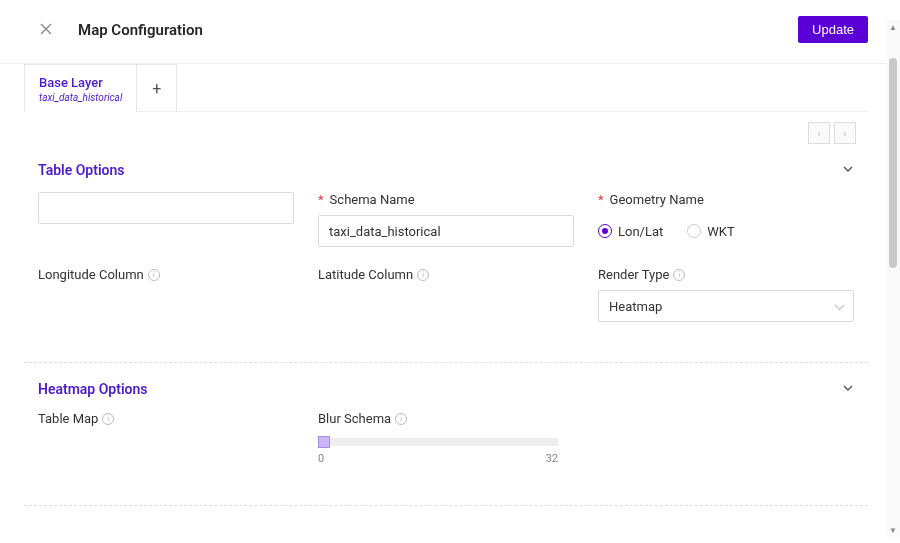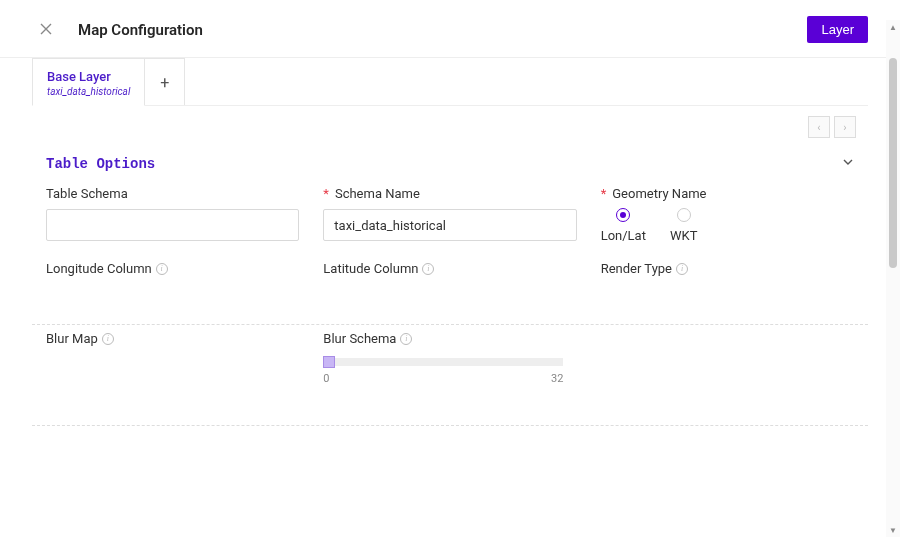--- a/index.html
+++ b/index.html
@@ -31,21 +31,21 @@
     width: 14px; height: 14px;
     display: flex; align-items: center; justify-content: center;
     font-size: 8px; color: #888;
   }
   .scrollbar-arrow.up { top: 0; }
   .scrollbar-arrow.down { bottom: 0; }
 
   .header {
     display: flex;
     align-items: center;
-    padding: 16px 32px 14px 40px;
+    padding: 16px 32px 20px 40px;
     border-bottom: 1px solid #eee;
   }
   .close-x {
     width: 14px; height: 14px;
     margin-right: 24px;
     color: #888;
     cursor: pointer;
   }
   .title {
     font-size: 15px;
@@ -57,21 +57,21 @@
     background: #5a00d6;
     color: #fff;
     border: none;
     padding: 6px 14px;
     font-size: 13px;
     border-radius: 2px;
     cursor: pointer;
   }
 
   .content {
-    padding: 0 32px 0 32px;
+    padding: 0 32px 0 24px;
   }
 
   .tabs-row {
     display: flex;
     align-items: stretch;
     border-bottom: 1px solid #eee;
     position: relative;
   }
   .tab {
     border: 1px solid #e5e5e5;
@@ -125,21 +125,20 @@
   }
 
   .section {
     padding: 6px 14px 28px 14px;
     border-bottom: 1px dashed #ddd;
   }
   .section-header {
     display: flex;
     align-items: center;
     padding: 12px 0 14px 0;
-    font-family: Liberation Mono, monospace;
   }
   .section-title {
     color: #4b1cc9;
     font-size: 14px;
     font-weight: 600;
     flex: 1;
   }
   .section-chevron {
     font-size: 12px;
     color: #555;
@@ -202,21 +201,20 @@
     display: flex;
     gap: 24px;
     align-items: center;
     height: 32px;
   }
   .radio {
     display: flex;
     align-items: center;
     gap: 6px;
     cursor: pointer;
-    flex-direction: column;
   }
   .radio-circle {
     width: 14px; height: 14px;
     border: 1px solid #ccc;
     border-radius: 50%;
     position: relative;
   }
   .radio.selected .radio-circle {
     border-color: #5a00d6;
   }
@@ -259,21 +257,21 @@
 </head>
 <body>
 
 <div class="header">
   <span class="close-x">
     <svg viewBox="0 0 12 12" width="12" height="12">
         <path d="M1 1 L11 11 M11 1 L1 11" stroke="currentColor" stroke-width="1.4" fill="none"></path>
       </svg>
   </span>
   <div class="title">Map Configuration</div>
-  <button class="update-btn">Layer</button>
+  <button class="update-btn">Update</button>
 </div>
 
 <div class="content">
 
   <div class="tabs-row">
     <div class="tab active">
       <div class="tab-title">Base Layer</div>
       <div class="tab-sub">taxi_data_historical</div>
     </div>
     <div class="add-tab">
@@ -295,23 +293,20 @@
       <div class="section-title">Table Options</div>
       <span class="section-chevron">
         <svg viewBox="0 0 12 12" width="12" height="12">
             <path d="M2 4 L6 8 L10 4" stroke="#555" stroke-width="1.4" fill="none"></path>
           </svg>
       </span>
     </div>
 
     <div class="form-row">
       <div class="field">
-        <div class="field-label">
-          <span>Table Schema</span>
-        </div>
         <div class="text-input">
           <span></span>
         </div>
       </div>
       <div class="field">
         <div class="field-label">
           <span class="req">*</span>
           <span>Schema Name</span>
         </div>
         <div class="text-input">
@@ -347,30 +342,41 @@
         <div class="field-label">
           <span>Latitude Column</span>
           <span class="info-icon">i</span>
         </div>
       </div>
       <div class="field">
         <div class="field-label">
           <span>Render Type</span>
           <span class="info-icon">i</span>
         </div>
+        <div class="select">
+          <span>Heatmap</span>
+        </div>
       </div>
     </div>
   </div>
 
   <div class="section">
+    <div class="section-header">
+      <div class="section-title">Heatmap Options</div>
+      <span class="section-chevron">
+        <svg viewBox="0 0 12 12" width="12" height="12">
+            <path d="M2 4 L6 8 L10 4" stroke="#555" stroke-width="1.4" fill="none"></path>
+          </svg>
+      </span>
+    </div>
 
     <div class="form-row">
       <div class="field">
         <div class="field-label">
-          <span>Blur Map</span>
+          <span>Table Map</span>
           <span class="info-icon">i</span>
         </div>
       </div>
       <div class="field">
         <div class="field-label">
           <span>Blur Schema</span>
           <span class="info-icon">i</span>
         </div>
         <div class="slider-wrap">
           <div class="slider-track">

